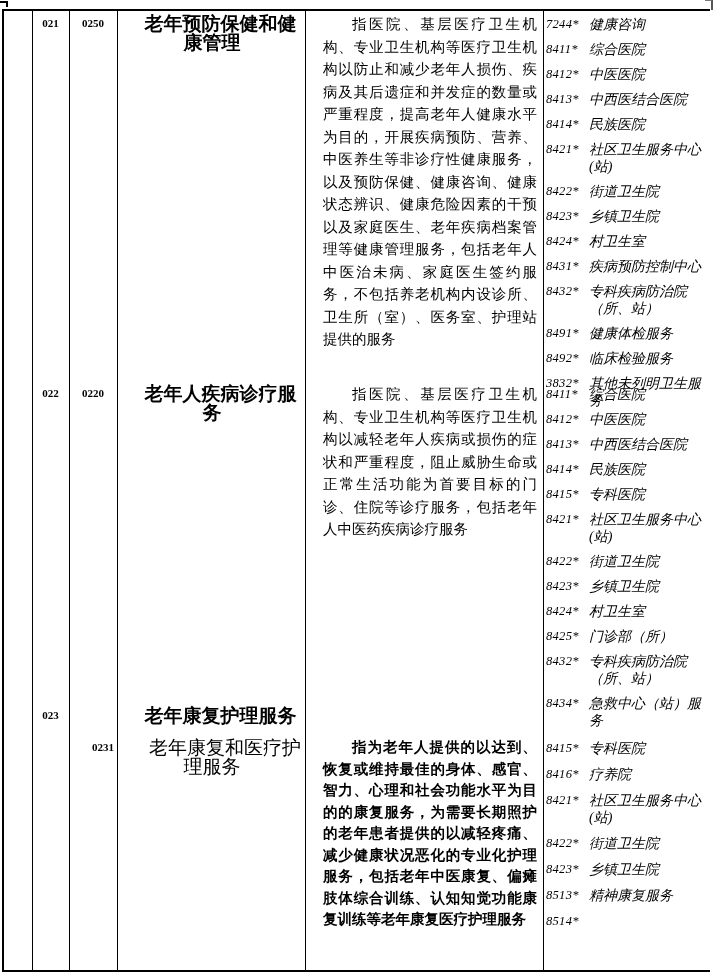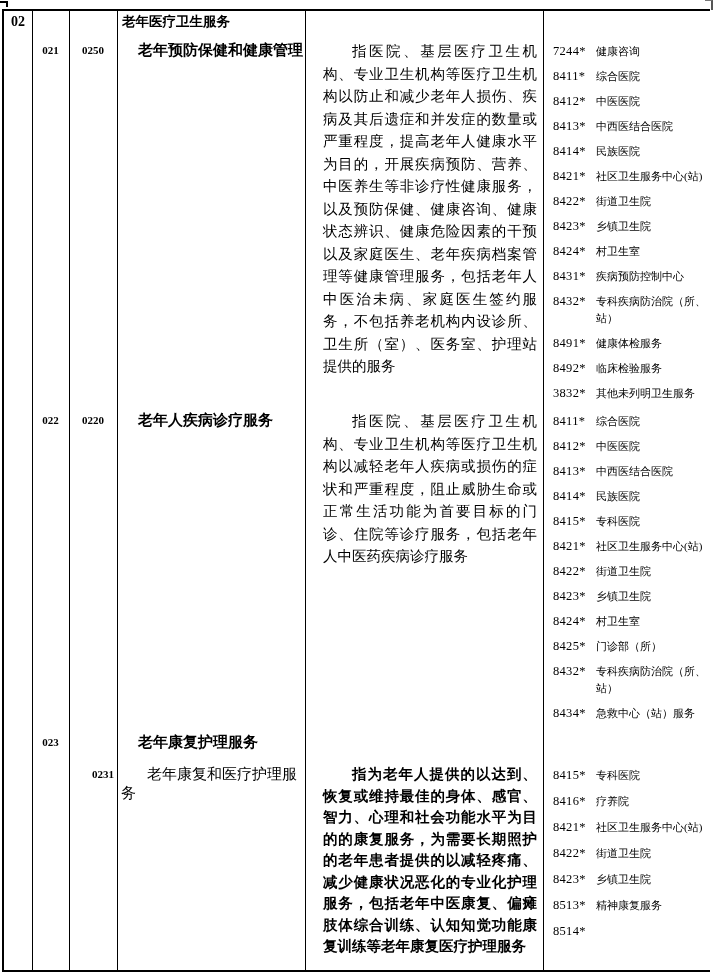--- a/index.html
+++ b/index.html
@@ -29,51 +29,47 @@
   .grid6 { display:grid; grid-template-columns:28px 37px 48px 188px 238px 1fr; align-items:start; }
   .header-row { height:27px; padding-top:2px; }
   .cA { text-align:center; font-weight:bold; font-size:14px; line-height:18px; }
   .section-title { grid-column:4; padding:0 2px 0 5px; font-weight:bold; font-size:13.5px; line-height:18px; }
   .row { padding-top:2px; }
   .rows .row:nth-of-type(1){ height:370px; }
   .rows .row:nth-of-type(2){ height:322px; }
   .rows .row:nth-of-type(3){ height:32px; }
   .cB, .cC { text-align:center; font-weight:bold; font-size:11px; line-height:18px; padding-top:1px; }
   .cD { padding:1px 2px 0 4px; }
-  .title { font-weight:bold; font-size:15px; line-height:19px; text-indent:17px; }
+  .title { font-weight:bold; font-size:19px; line-height:19px; text-indent:17px;text-align:center; }
   .cE { padding:0 6px 0 7px; }
   .desc { font-size:14.5px; line-height:22.5px; text-indent:2em; text-align:justify;margin-left:11px; }
-  .cF { padding:3px 2px 0 10px; }
+  .cF { padding:3px 2px 0 3px;font-style:italic; }
   .code-entry { display:flex; align-items:flex-start; line-height:17px; margin-bottom:8px; }
   .code-num { flex:none; width:37px; margin-right:6px; font-size:12.5px; letter-spacing:0.3px; }
-  .code-label { flex:1; font-size:11px; }
+  .code-label { flex:1; font-size:14px; }
   
   .rows .row:nth-of-type(4) .cC { font-weight:bold;margin-left:20px; }
   .rows .row:nth-of-type(4) .title { font-weight:normal; text-indent:26px; }
   .rows .row:nth-of-type(4) .desc { line-height:21.5px;font-weight:bold; }
   .rows .row:nth-of-type(4) .code-entry { margin-bottom:9px; }
 </style>
 </head>
 <body>
 
 <div class="page">
   <div class="mark-tl"></div>
   <div class="mark-tr"></div>
 
   <div class="table">
     <div class="vline v1"></div>
     <div class="vline v2"></div>
     <div class="vline v3"></div>
     <div class="vline v4"></div>
     <div class="vline v5"></div>
 
-    <div class="grid6 header-row">
-      <div class="cA">02</div>
-      <div class="section-title">老年医疗卫生服务</div>
-    </div>
 
     <div class="rows">
 
     <div class="grid6 row">
           <div class="cA"></div>
           <div class="cB">021</div>
           <div class="cC">0250</div>
           <div class="cD">
             <div class="title">老年预防保健和健康管理</div>
           </div>

